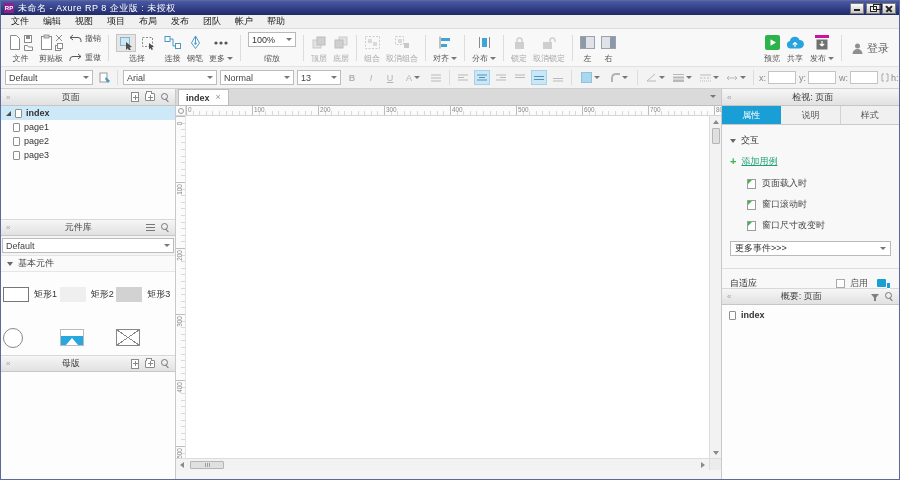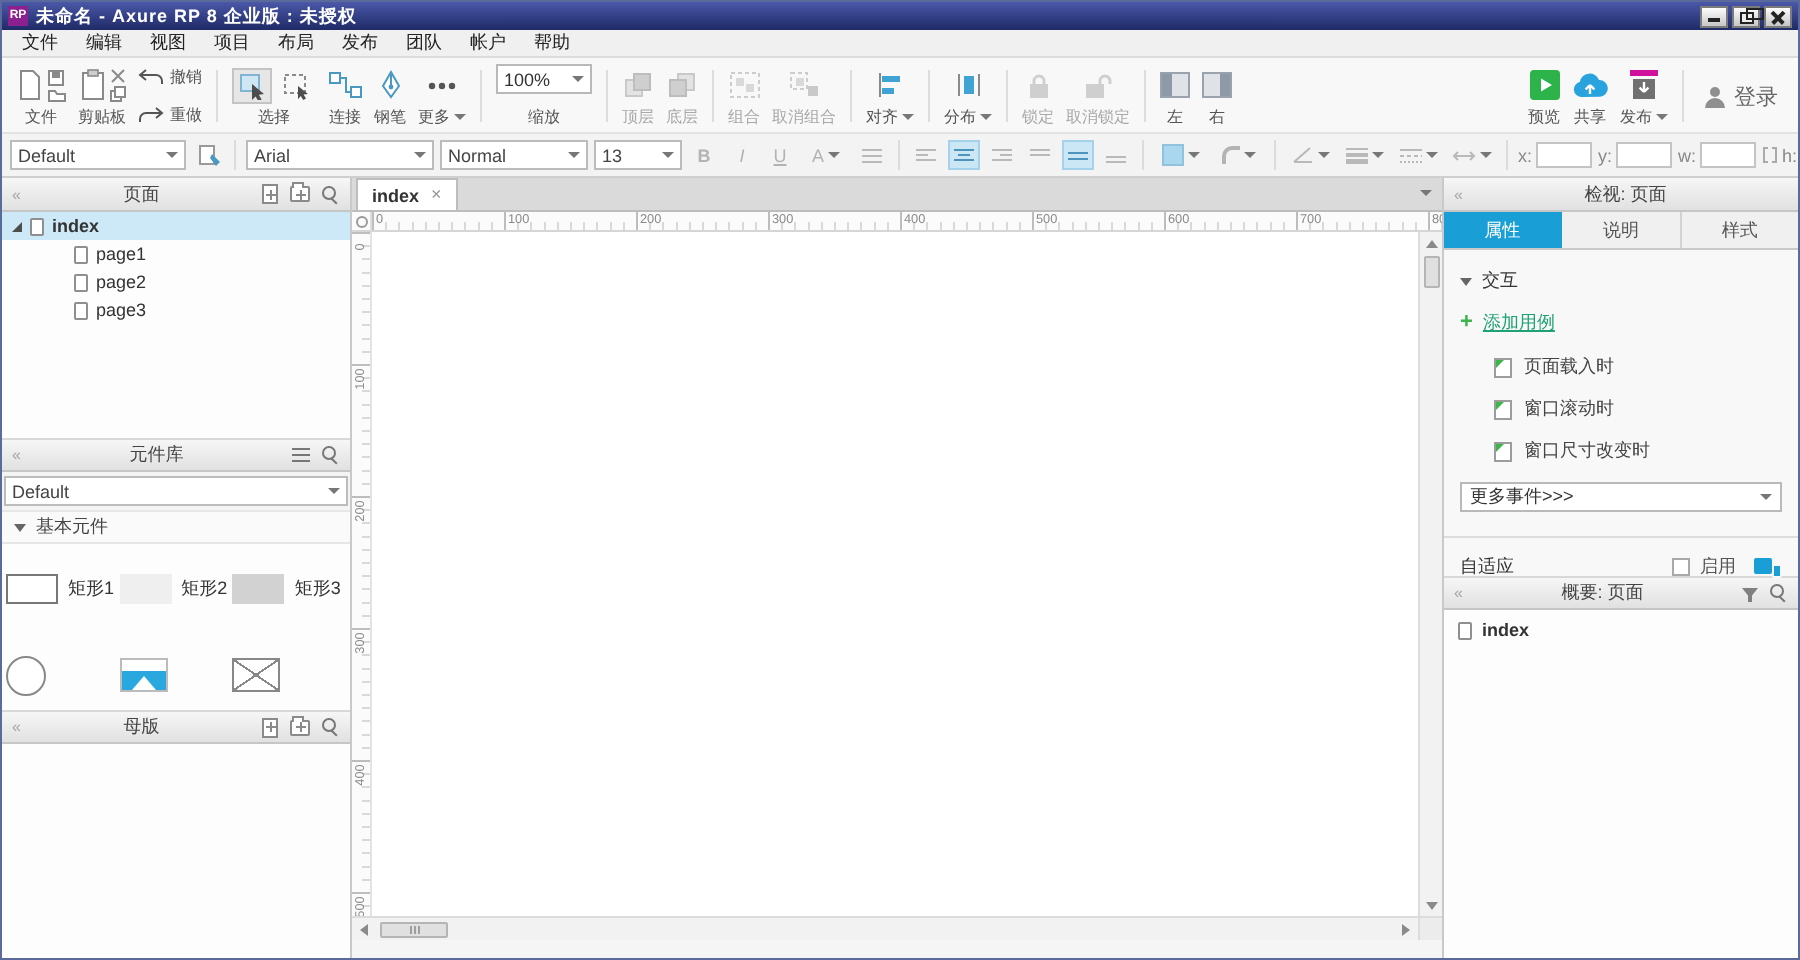--- a/index.html
+++ b/index.html
@@ -1,21 +1,21 @@
 <!DOCTYPE html>
 <html><head>
 <meta charset="utf-8">
 <style>
   *{box-sizing:border-box;margin:0;padding:0}
   body{font-family:"Liberation Sans","DejaVu Sans",sans-serif;background:#888}
   #app{position:relative;width:900px;height:480px;background:#f0f0f0;overflow:hidden;font-size:9px;color:#333;border:1px solid #5a6a9a}
   
   .titlebar{height:14px;background:linear-gradient(180deg,#4a58a8,#1f2a66);display:flex;align-items:center;padding:0 3px;color:#fff}
   .app-icon{width:10px;height:10px;background:#8d2090;color:#fff;font-size:6px;font-weight:bold;display:flex;align-items:center;justify-content:center;margin-right:4px;flex:none}
-  .title-text{font-size:9px;font-weight:bold;letter-spacing:.5px;white-space:nowrap}
+  .title-text{font-size:9px;font-weight:normal;letter-spacing:.5px;white-space:nowrap}
   .win-controls{margin-left:auto;display:flex;gap:2px}
   .win-btn{width:14px;height:11px;background:linear-gradient(#fdfdfd,#c6c6c6);border:1px solid #7b7b7b;position:relative}
   .g-min{position:absolute;left:3px;bottom:2px;width:6px;height:2px;background:#222}
   .g-rest{position:absolute;left:3px;top:2px;width:7px;height:6px;border:1px solid #222;background:#eee}
   .g-rest:after{content:"";position:absolute;left:2px;top:-3px;width:7px;height:4px;border:1px solid #222}
   .g-x1,.g-x2{position:absolute;left:2px;top:4px;width:8px;height:1.5px;background:#222}
   .g-x1{transform:rotate(45deg)}.g-x2{transform:rotate(-45deg)}
   
   .menubar{height:14px;background:#f0f0f0;border-bottom:1px solid #dcdcdc;display:flex;align-items:center;padding-left:3px}
   .menu-item{padding:0 7px;color:#222}
@@ -63,21 +63,21 @@
   .ic-menu{width:9px;height:7px;background:repeating-linear-gradient(#777 0 1px,transparent 1px 3px)}
   .ic-filter{width:0;height:0;border-top:5px solid #808080;border-left:4px solid transparent;border-right:4px solid transparent;position:relative}
   .ic-filter:after{content:"";position:absolute;left:-1px;top:-5px;width:2px;height:7px;background:#808080;transform:translateY(0)}
   .ic-doc{width:7px;height:9px;background:#fff;border:1px solid #8f8f8f;border-radius:1px;flex:none}
   
   .tree{height:113px;background:#fdfdfd;overflow:hidden}
   .trow{height:14px;display:flex;align-items:center;gap:4px;padding-left:5px}
   .trow.selrow{background:#cde9f8}
   .trow .lbl{color:#333}
   .trow.root .lbl{font-weight:bold}
-  .trow.child{padding-left:36px}
+  .trow.child{padding-left:12px}
   .exp{width:0;height:0;border-bottom:5px solid #4d4d4d;border-left:5px solid transparent;flex:none}
   
   .lib-sel-row{padding:2px 1px;border-bottom:1px solid #e6e6e6;background:#f4f4f4}
   .lib-sel-row .sel{width:100%}
   .section-bar{height:16px;display:flex;align-items:center;gap:5px;padding:0 6px;border-bottom:1px solid #e6e6e6;background:#fafafa;color:#444}
   .chev-dn{width:0;height:0;border-top:4px solid #666;border-left:3px solid transparent;border-right:3px solid transparent}
   .wgrid{display:grid;grid-template-columns:repeat(3,1fr);padding:5px 2px 0;overflow:hidden;height:83px;background:#fdfdfd;row-gap:9px}
   .wcell{display:flex;flex-direction:row;align-items:center;gap:5px}
   .wicon{height:20px;display:flex;align-items:center;justify-content:center}
   .wlabel{font-size:9px;color:#333}

